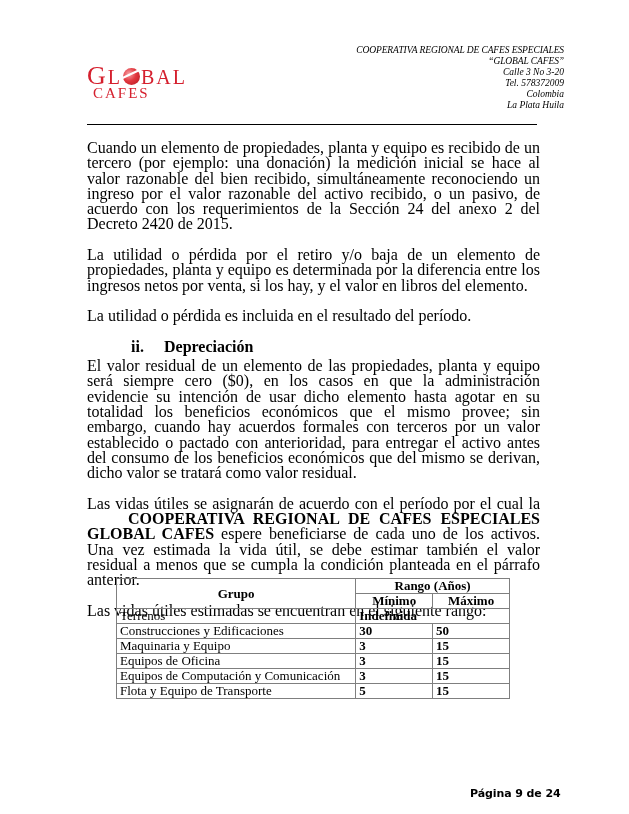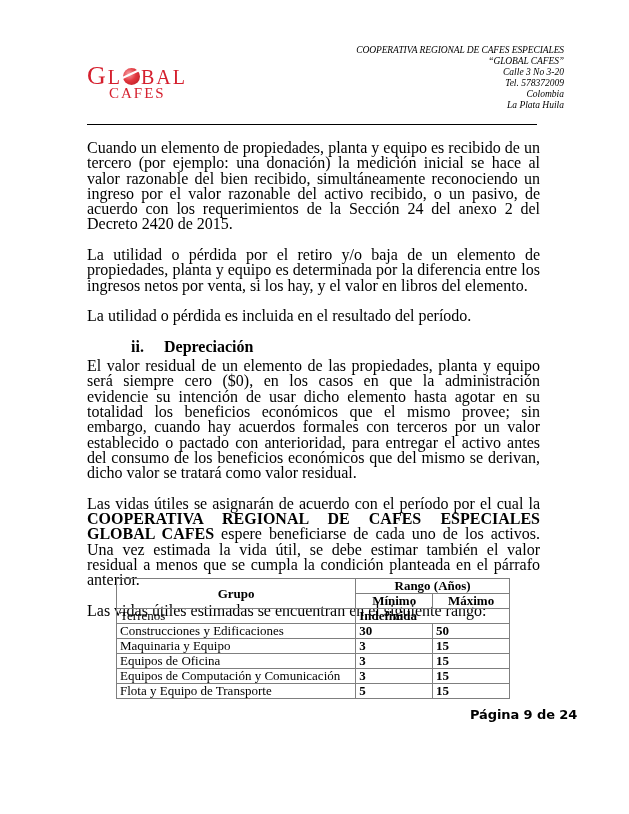--- a/index.html
+++ b/index.html
@@ -25,21 +25,21 @@
     .logo-globe {
       display: inline-block; width: 17px; height: 17px; border-radius: 50%;
       background: radial-gradient(circle at 35% 35%, #f6a3a6 0%, #e2383f 45%, #b3151d 100%);
       vertical-align: -1px; margin: 0 1px; position: relative;
     }
     .logo-globe::after {
       content: ""; position: absolute; left: -3px; top: 5px; width: 22px; height: 2px;
       background: #fff; transform: rotate(-25deg); border-radius: 1px;
     }
     .logo-cafes {
-      position: absolute; left: 22px; top: 23px;
+      position: absolute; left: 6px; top: 23px;
       font-family: "Liberation Serif", serif;
       color: #d5202e; font-size: 15px; letter-spacing: 2px; line-height: 16px;
     }
 
     
     .header-info {
       position: absolute; right: 65px; top: 45px; width: 260px;
       text-align: right;
       font-family: "Liberation Serif", serif;
       font-style: italic; font-size: 9.5px; line-height: 11px;
@@ -55,21 +55,21 @@
     .content {
       position: absolute; left: 87px; top: 140px; width: 453px;
       font-size: 16px; line-height: 15.3px;
     }
     .content p { text-align: justify; margin-bottom: 15.3px; }
     .content p.tight { margin-bottom: 0; }
     .content .section-title {
       font-weight: bold; margin-left: 44px; margin-bottom: 4px;
     }
     .content .section-title .num { display: inline-block; width: 33px; }
-    .content b { font-weight: bold; }
+    .content b { font-weight: bold; margin-left: 41px; }
 
     
     .range-table {
       position: absolute; left: 116px; top: 578px; width: 394px;
       border-collapse: collapse;
       font-size: 13px; line-height: 14px;
     }
     .range-table td, .range-table th {
       border: 1px solid #7f7f7f;
       padding: 0 3px;
@@ -77,23 +77,23 @@
     }
     .range-table th { font-weight: bold; text-align: center; }
     .range-table .col-group { width: 240px; }
     .range-table .col-min { width: 77px; }
     .range-table .col-max { width: 77px; }
     .range-table td.num { text-align: left; font-weight: bold; }
     .range-table td.name { text-align: left; }
 
     
     .footer {
-      position: absolute; left: 470px; top: 707px;
+      position: absolute; left: 470px; top: 787px;
       font-family: "DejaVu Sans", "Liberation Sans", sans-serif;
-      font-weight: bold; font-size: 13px; letter-spacing: -0.1px;
+      font-weight: bold; font-size: 11px; letter-spacing: -0.1px;
       white-space: nowrap;
     }
   </style>
 </head>
 <body>
 
 <div class="page">
 
   <div class="logo">
     <div class="logo-global"><span class="big">G</span><span class="sm">L</span><span class="logo-globe"></span><span class="sm">BAL</span></div>

